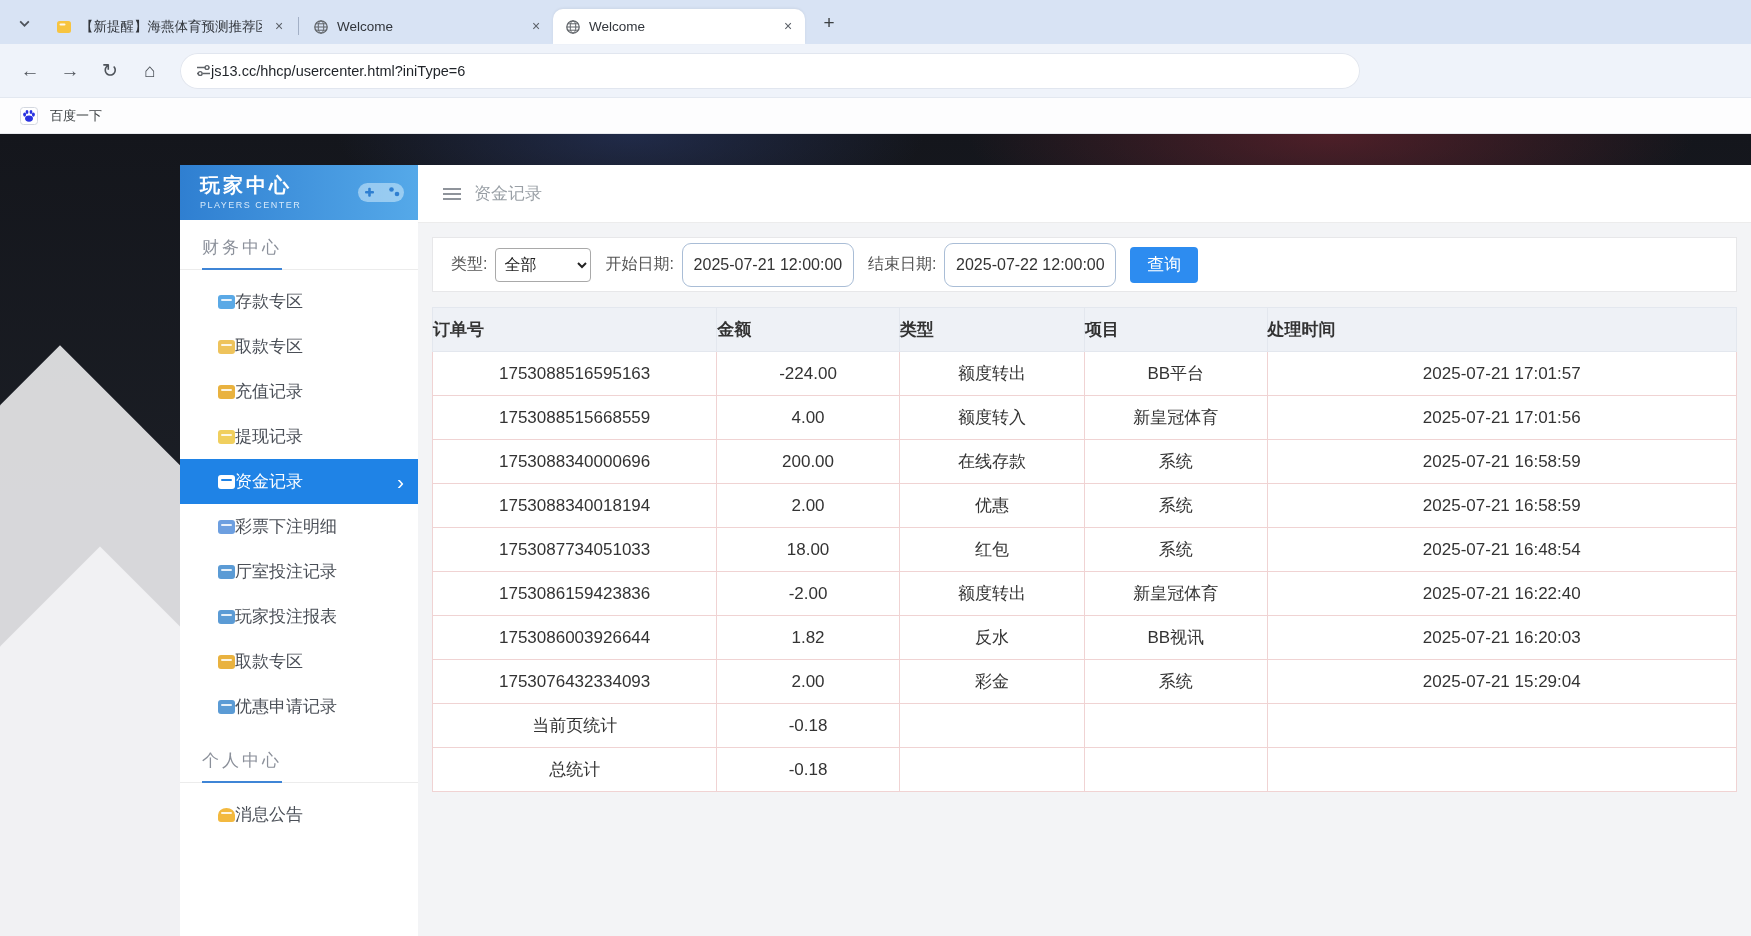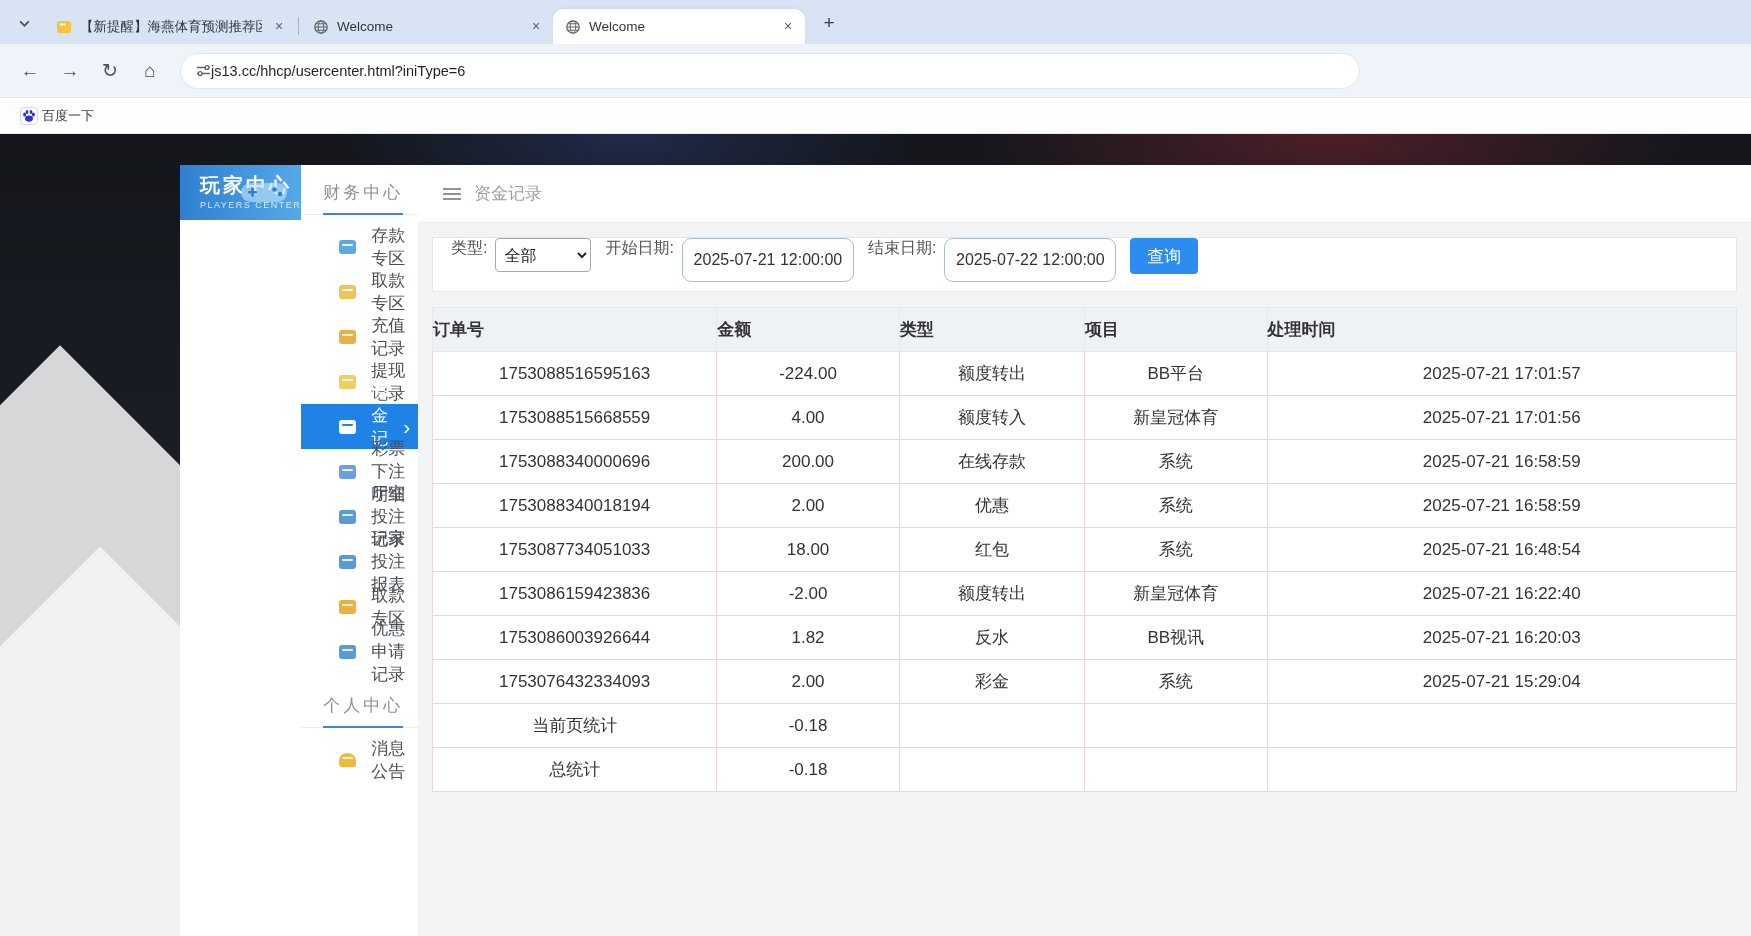--- a/index.html
+++ b/index.html
@@ -16,43 +16,43 @@
   .tab-divider{width:1px;height:18px;background:#a3b0c6;margin:0 2px 9px 2px}
   .newtab{width:28px;height:28px;margin:0 0 7px 10px;font-size:19px;color:#3c4043;display:flex;align-items:center;justify-content:center;cursor:pointer}
   .favicon{width:16px;height:16px;flex-shrink:0;display:inline-flex}
 
   .toolbar{height:54px;background:#eff3fa;display:flex;align-items:center;padding:0 12px;gap:4px;border-bottom:1px solid #e3e8f0}
   .nav-btn{width:36px;height:36px;display:flex;align-items:center;justify-content:center;font-size:19px;color:#4e535a;border-radius:50%;cursor:pointer}
   .urlbar{flex:1;max-width:1180px;height:36px;margin-left:8px;background:#fff;border-radius:18px;display:flex;align-items:center;padding:0 16px;box-shadow:inset 0 0 0 1px #e1e6ef}
   .url-text{font-size:14.5px;color:#1f2328}
 
   .bookmarks{height:36px;background:#fdfdfe;display:flex;align-items:center;padding:0 12px;border-bottom:1px solid #e7e9ed}
-  .bookmark{display:flex;align-items:center;gap:4px;font-size:13px;color:#3c4043;padding:4px 8px;border-radius:6px;cursor:pointer}
+  .bookmark{display:flex;align-items:center;gap:12px;font-size:13px;color:#3c4043;padding:4px 8px;border-radius:6px;cursor:pointer}
 
   
   .page{position:relative;height:802px;overflow:hidden;background:
     radial-gradient(520px 150px at 76% 0%, rgba(135,40,52,.5), transparent 70%),
     radial-gradient(420px 130px at 36% 0%, rgba(48,68,128,.45), transparent 70%),
     linear-gradient(180deg,#14161c 0%,#1b1e25 45%,#23262d 100%)}
   .deco-tri{position:absolute}
   .tri1{left:-130px;top:290px;width:380px;height:380px;background:#e7e7e9;transform:rotate(45deg);opacity:.92}
   .tri2{left:-220px;top:545px;width:640px;height:640px;background:#f1f1f3;transform:rotate(45deg)}
 
   .app{position:absolute;left:180px;top:31px;right:0;bottom:0;display:flex}
 
   
-  .sidebar{width:238px;background:#fff;flex-shrink:0;display:flex;flex-direction:row;overflow:hidden}
+  .sidebar{width:238px;background:#fff;flex-shrink:0;display:flex;flex-direction:column;overflow:hidden}
   .sidebar-header{height:55px;background:linear-gradient(90deg,#2f7fd1 0%,#55a9e9 100%);position:relative;padding:7px 0 0 20px;flex-shrink:0}
   .sb-title{color:#fff;font-size:20px;font-weight:bold;letter-spacing:3px}
   .sb-sub{color:#d6e9fa;font-size:9px;letter-spacing:1.5px;margin-top:1px}
   .gamepad{position:absolute;right:12px;top:11px}
   .menu-section{margin-top:16px;padding-left:22px;border-bottom:1px solid #ececec}
   .menu-section span{display:inline-block;color:#8b909a;font-size:17px;letter-spacing:3px;padding-bottom:9px;border-bottom:2px solid #3f85d6;margin-bottom:-1px}
   .menu-list{padding:9px 0 4px 0}
-  .menu-item{height:45px;display:flex;align-items:center;gap:15px;padding:0 14px 0 38px;color:#4a4f57;font-size:17px;cursor:pointer}
+  .menu-item{height:45px;display:flex;align-items:center;gap:0;padding:0 14px 0 38px;color:#4a4f57;font-size:17px;cursor:pointer}
   .menu-item.active{background:#1f83e6;color:#fff}
   .mi-chevron{margin-left:auto;font-size:21px;line-height:1;color:#fff}
   .mi-icon{width:17px;height:14px;border-radius:3px;position:relative;flex-shrink:0}
   .mi-icon::after{content:"";position:absolute;left:3px;right:3px;top:4px;height:2px;background:rgba(255,255,255,.85);border-radius:1px}
   .i-deposit{background:#5aa9e6}
   .i-withdraw{background:#eec35c}
   .i-recharge{background:#e9b23f}
   .i-cashout{background:#f0cf5e}
   .i-funds{background:#fff}.i-funds::after{background:#1f83e6}
   .i-lottery{background:#6d9fe0}
@@ -62,21 +62,21 @@
   .i-promo-records{background:#5b9bd5}
   .i-bell{background:#f3b93f;border-radius:50% 50% 3px 3px}
 
   
   .content{flex:1;display:flex;flex-direction:column;background:#f3f4f6;min-width:0}
   .content-header{height:57px;background:#fff;display:flex;align-items:center;gap:13px;padding:0 25px;box-shadow:0 1px 0 #ececec;flex-shrink:0}
   .hamburger{display:flex;flex-direction:column;gap:3px;cursor:pointer}
   .hamburger i{display:block;width:18px;height:2px;background:#8f949b}
   .page-title{color:#9aa0a6;font-size:17px}
   .content-body{flex:1;padding:15px 14px 0 14px;overflow:hidden}
-  .filter-card{height:55px;background:#fff;border:1px solid #e7e7e9;display:flex;padding:0 18px;margin-bottom:15px}
+  .filter-card{height:55px;background:#fff;border:1px solid #e7e7e9;display:flex;align-items:center;padding:0 18px;margin-bottom:15px}
   .f-label{color:#555;font-size:16px;margin-right:8px}
   .f-label.g{margin-left:14px}
   .f-select{width:96px;height:34px;border:1px solid #a9a9a9;border-radius:4px;font-size:16px;color:#222;padding:0 4px;background:#fff;font-family:inherit}
   .f-input{width:172px;height:44px;border:1px solid #a9bdd6;border-radius:9px;font-size:16px;color:#333;text-align:center;font-family:inherit}
   .f-btn{height:36px;padding:0 17px;background:#2d8cf0;color:#fff;border:none;border-radius:4px;font-size:17px;margin-left:14px;cursor:pointer;font-family:inherit}
   .table-card{background:#fff}
   table{width:100%;border-collapse:collapse;table-layout:fixed}
   th{height:44px;background:#eef1f6;border:1px solid #e3e7ee;font-size:17px;color:#333;font-weight:bold;text-align:left}
   td{height:44px;border:1px solid #f0d3d3;text-align:center;font-size:17px;color:#333;overflow:hidden;white-space:nowrap}
 </style>

